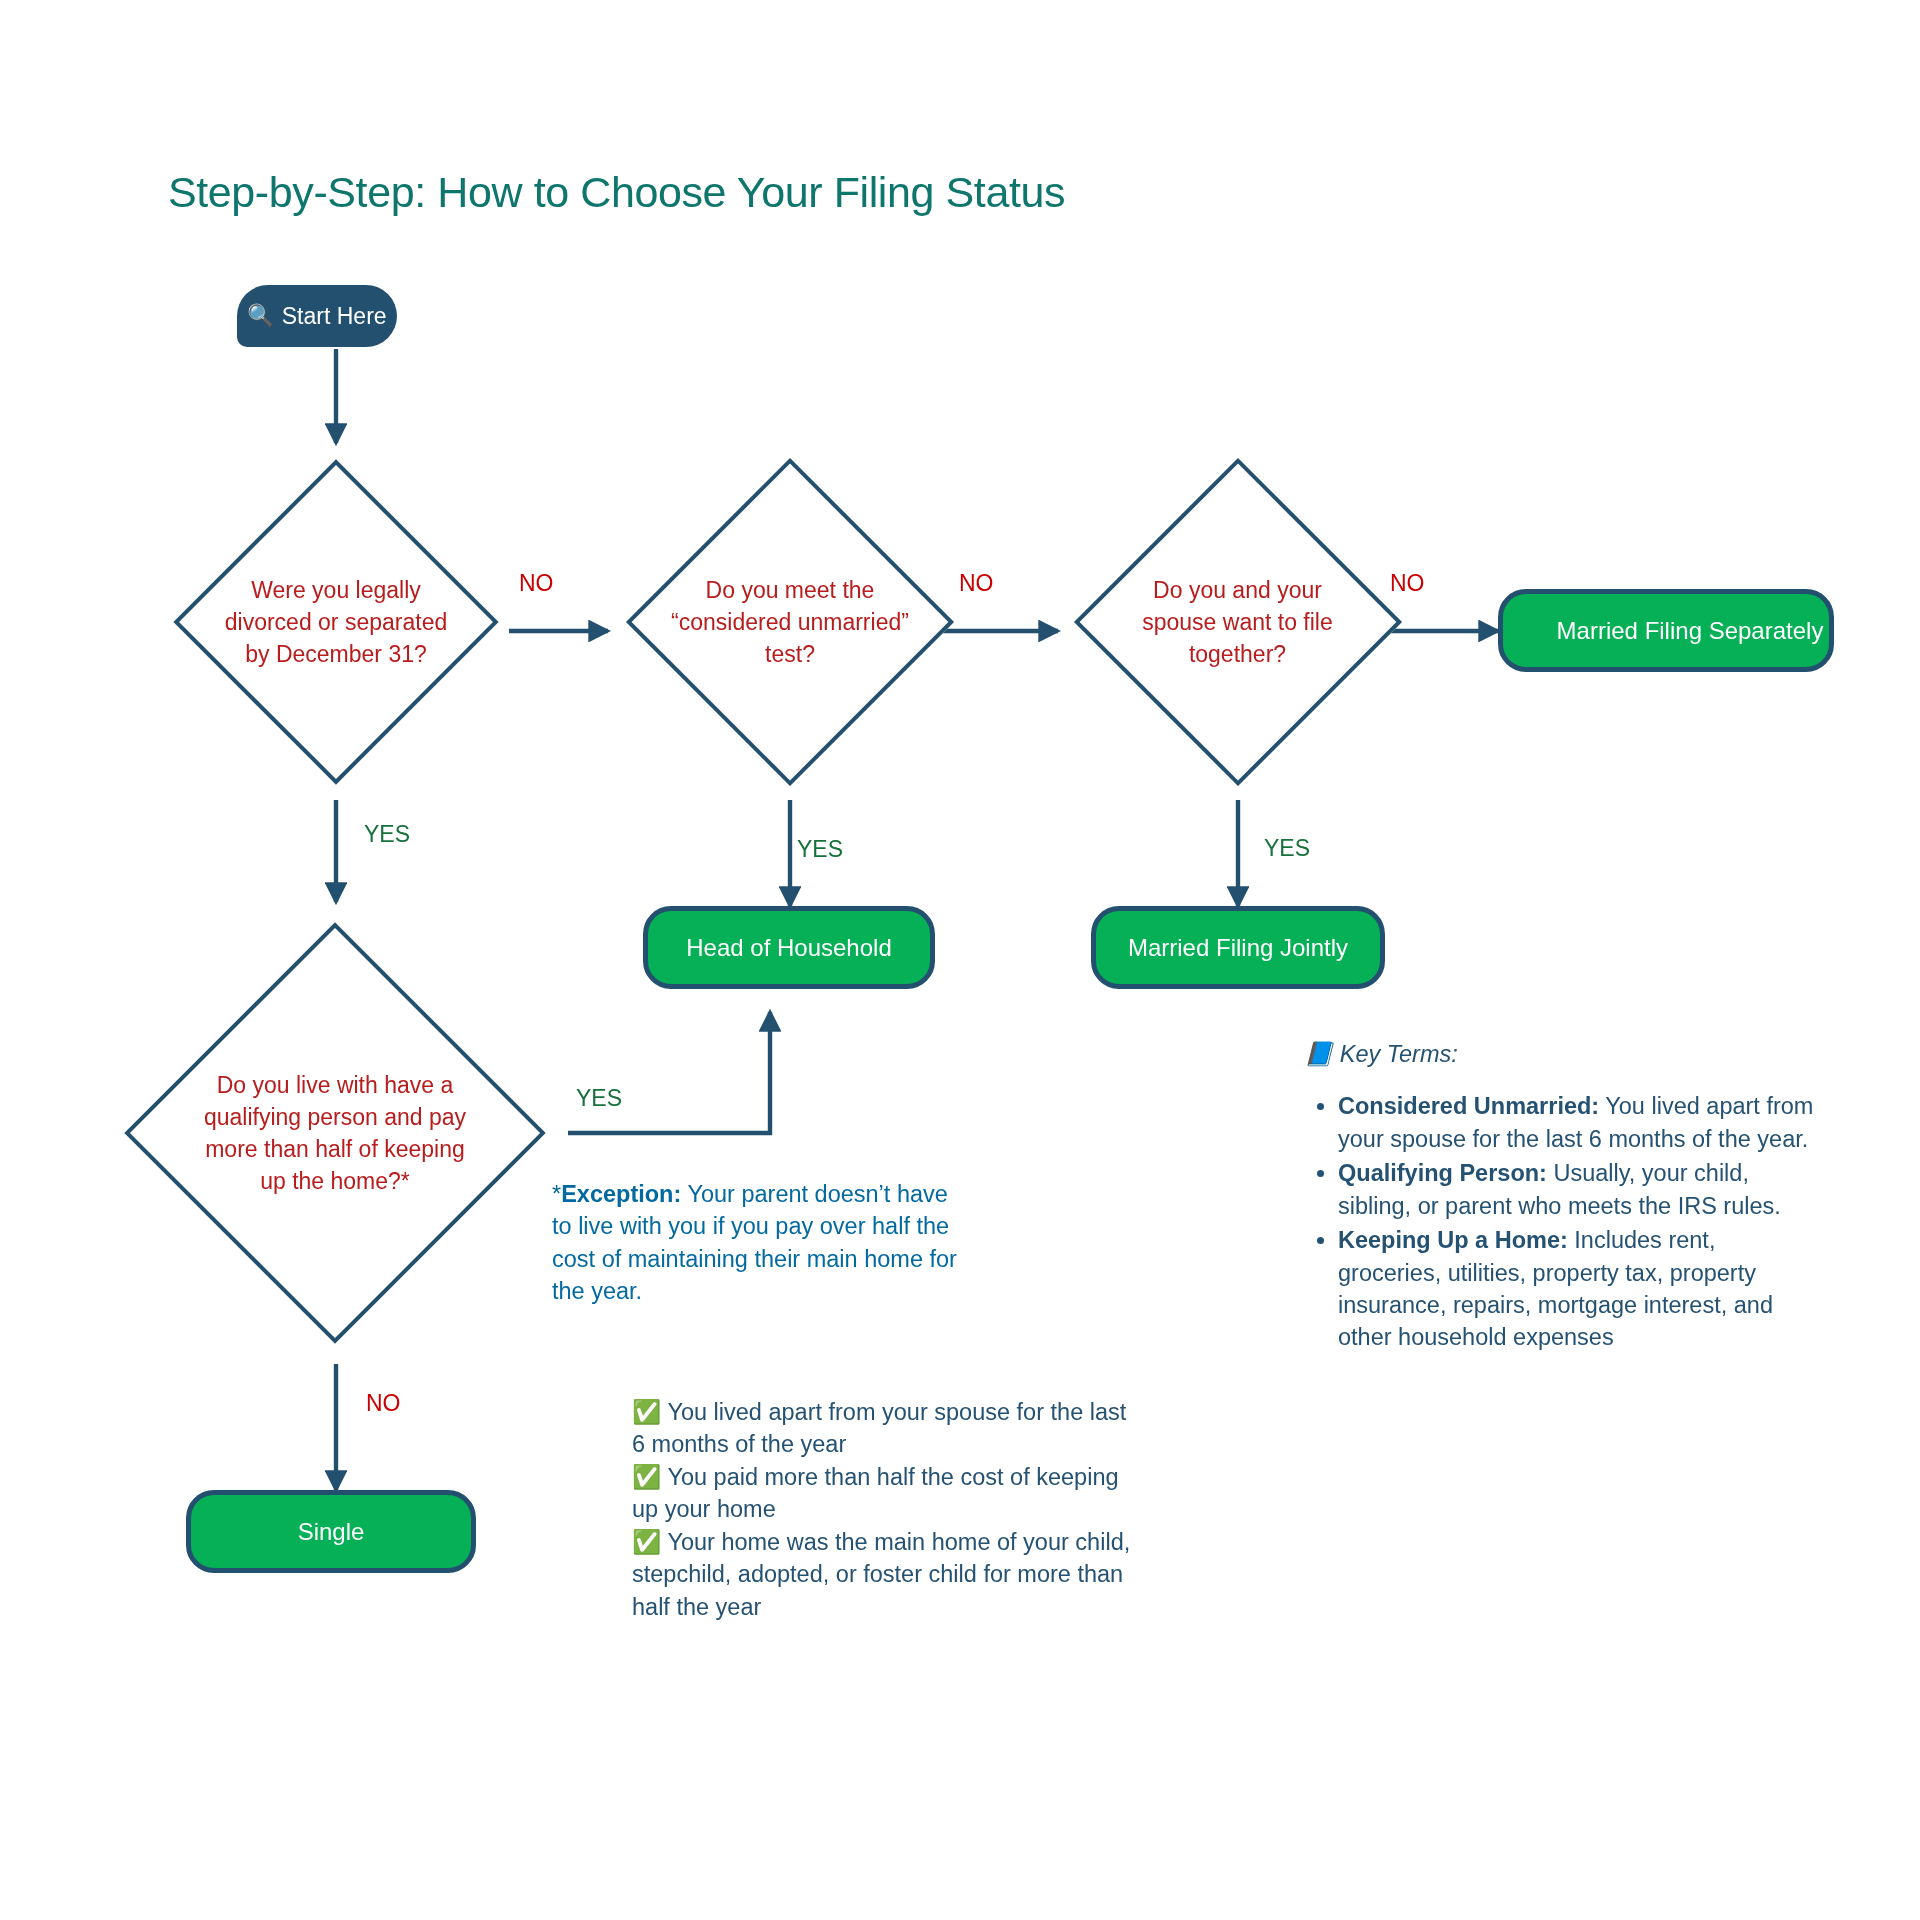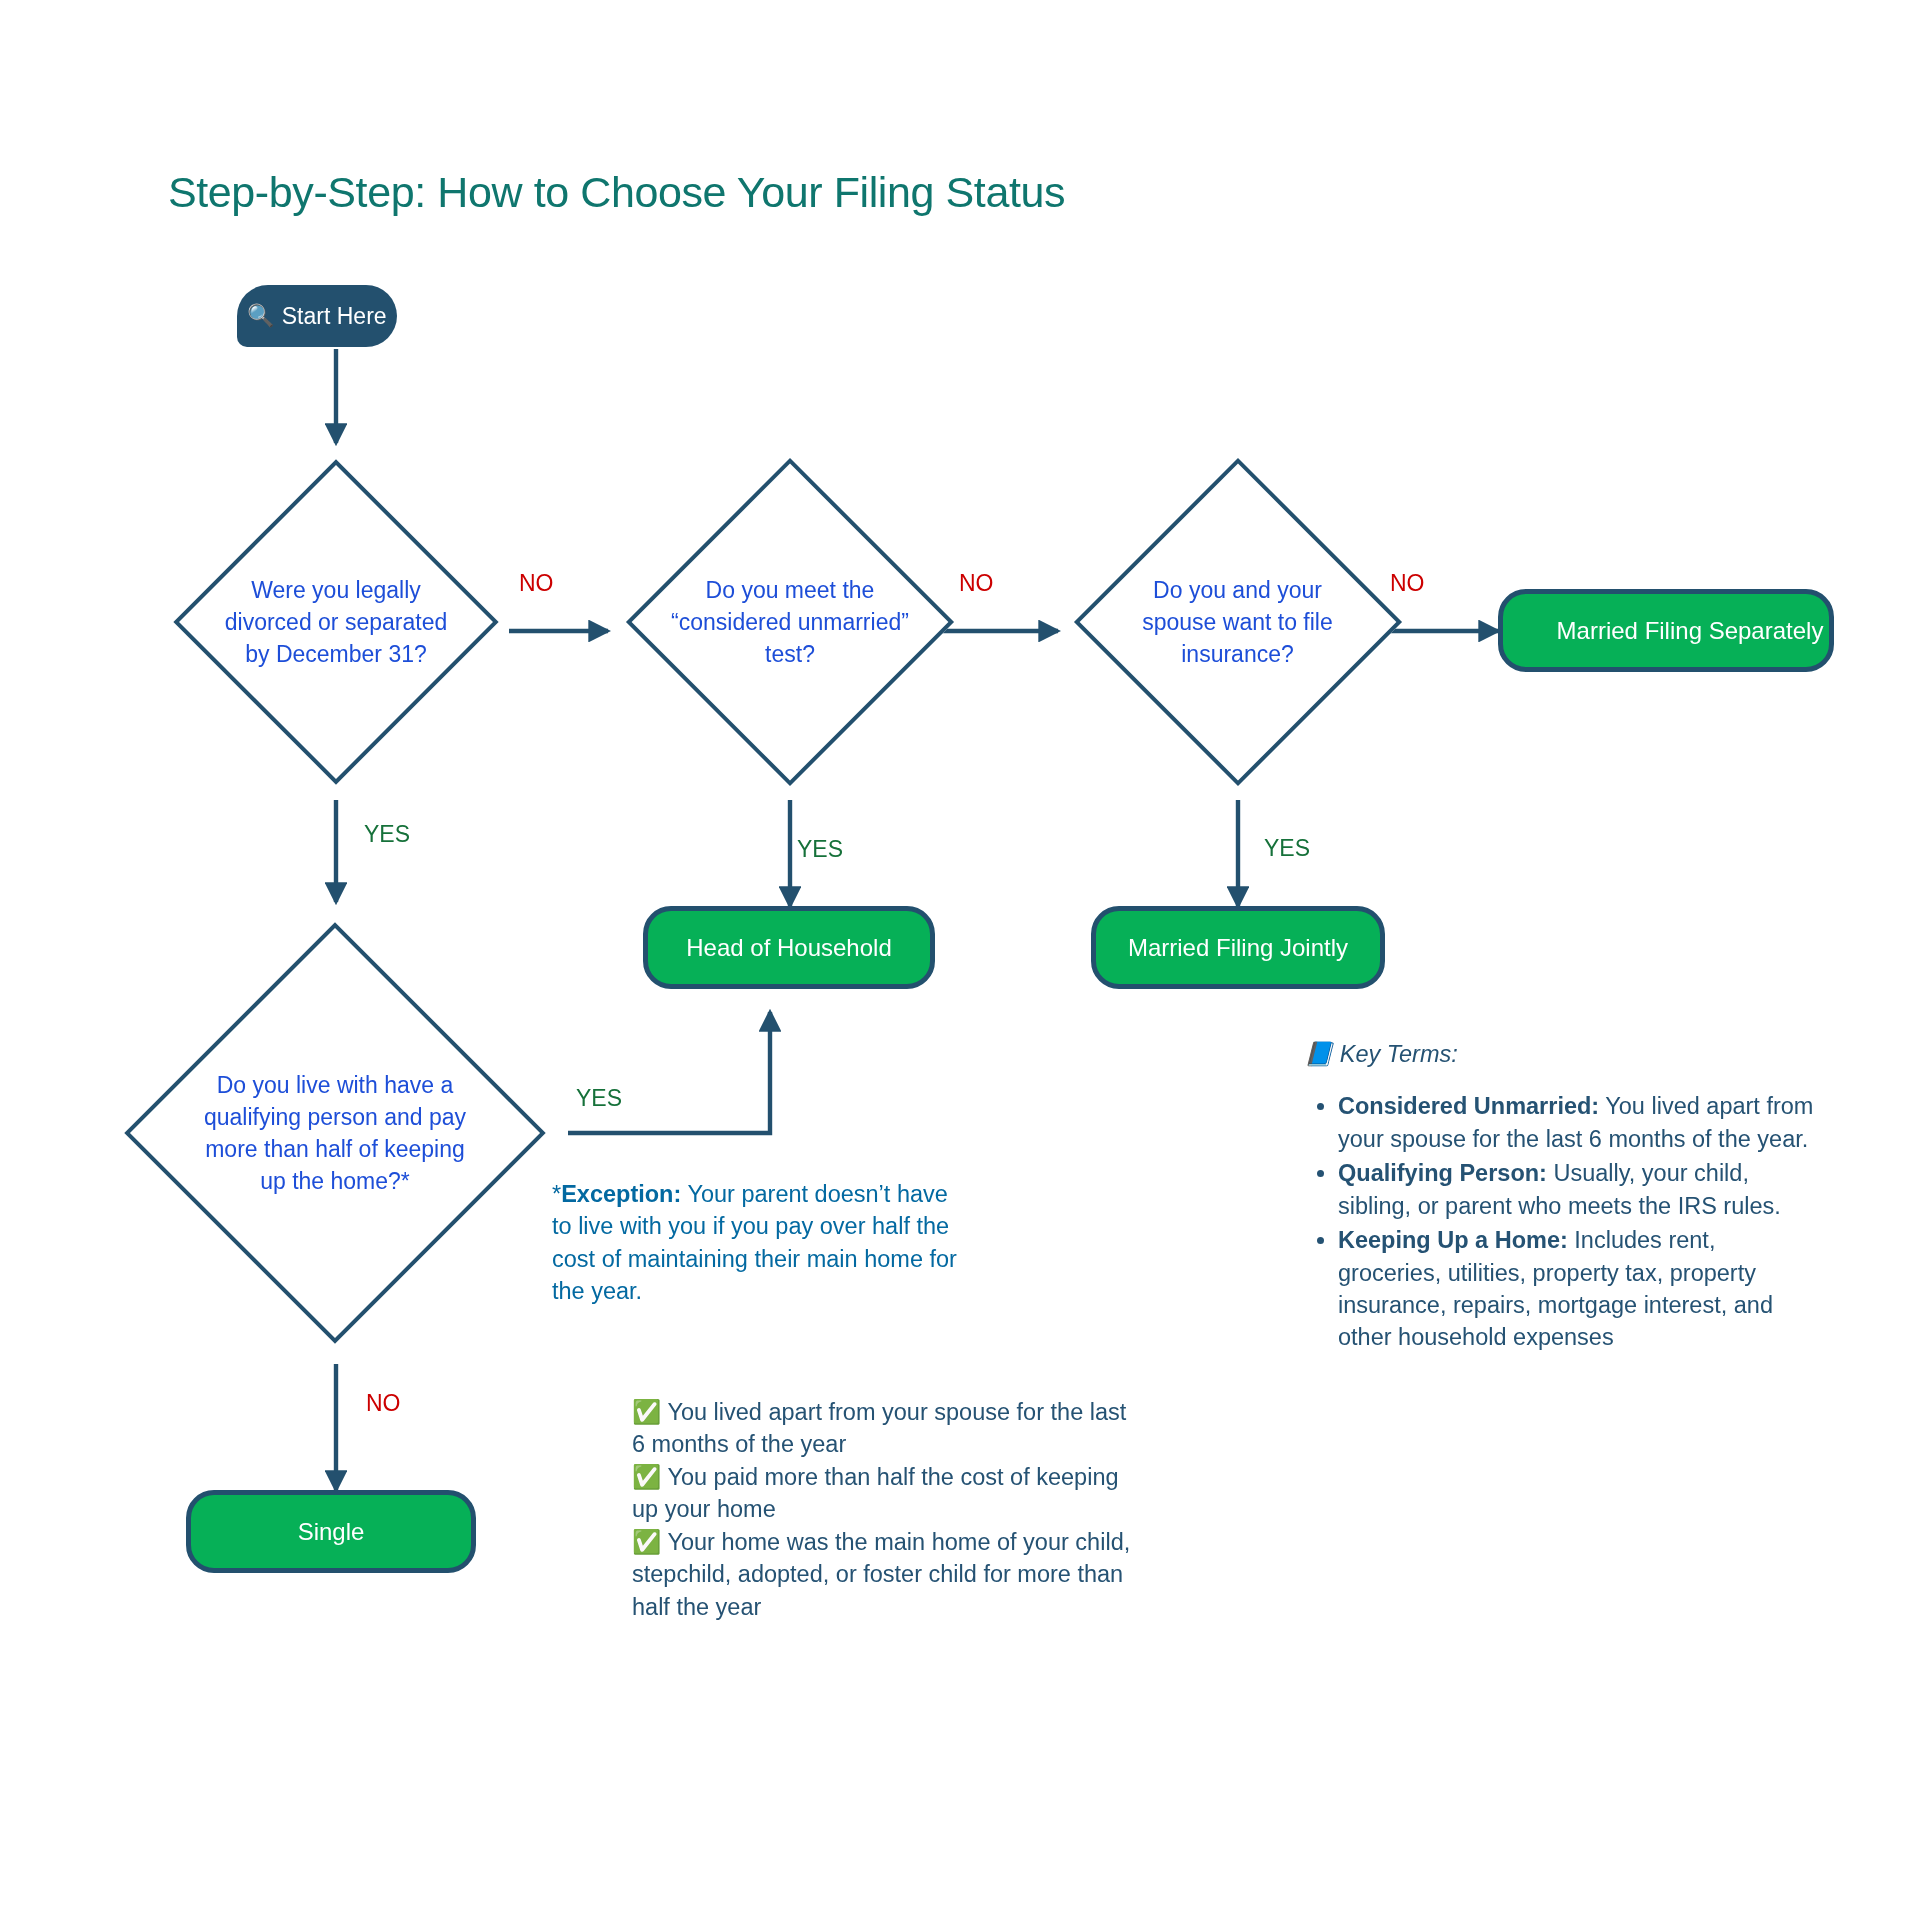--- a/index.html
+++ b/index.html
@@ -62,21 +62,21 @@
   .diamond {
     position: absolute;
     display: flex;
     align-items: center;
     justify-content: center;
   }
   .diamond .dtext {
     position: relative;
     z-index: 3;
     text-align: center;
-    color: #1d4ed8;
+    color: #b91c1c;
     font-size: 23px;
     line-height: 1.40;
     width: 74%;
   }
   .diamond .dshape {
     position: absolute;
     left: 50%; top: 50%;
     transform: translate(-50%,-50%) rotate(45deg);
     border: 4px solid #23506e;
     background: #ffffff;
@@ -171,21 +171,21 @@
     <div class="dtext">Were you legally divorced or separated by December 31?</div>
   </div>
 
   <div class="diamond" style="left:625px; top:443px; width:330px; height:358px;">
     <div class="dshape" style="width:224px; height:224px;"></div>
     <div class="dtext">Do you meet the “considered unmarried” test?</div>
   </div>
 
   <div class="diamond" style="left:1075px; top:443px; width:325px; height:358px;">
     <div class="dshape" style="width:224px; height:224px;"></div>
-    <div class="dtext">Do you and your spouse want to file insurance?</div>
+    <div class="dtext">Do you and your spouse want to file together?</div>
   </div>
 
   <div class="diamond" style="left:100px; top:902px; width:470px; height:462px;">
     <div class="dshape" style="width:290px; height:290px;"></div>
     <div class="dtext" style="width:62%;">Do you live with have a qualifying person and pay more than half of keeping up the home?*</div>
   </div>
 
   <div class="result" style="left:1498px; top:589px; width:336px; height:83px;padding-left:48px;">
     <span>Married Filing Separately</span>
   </div>

